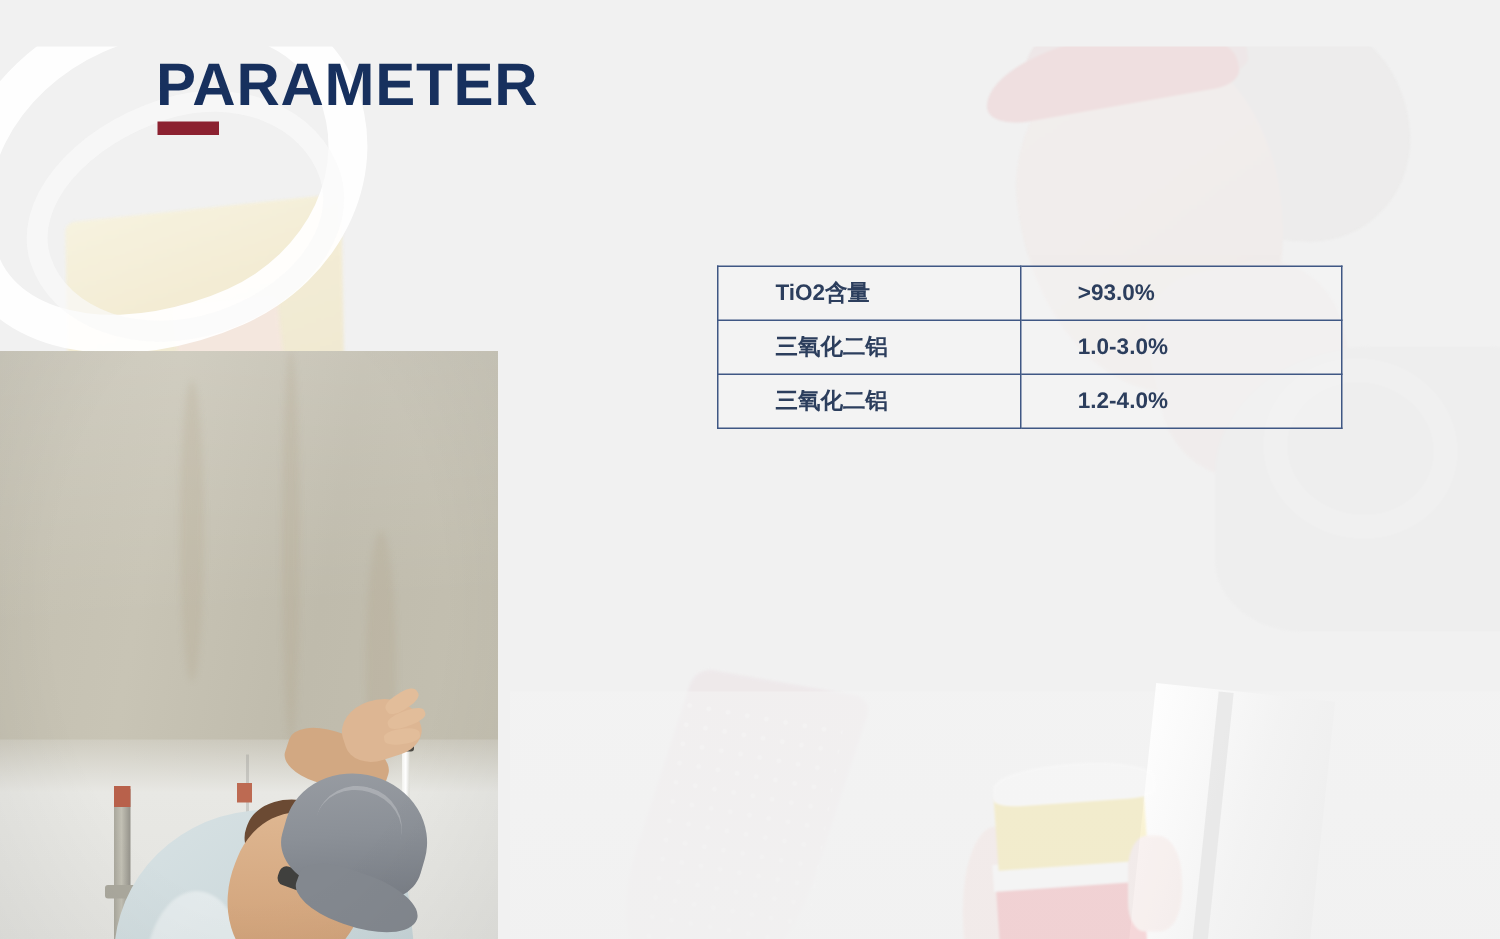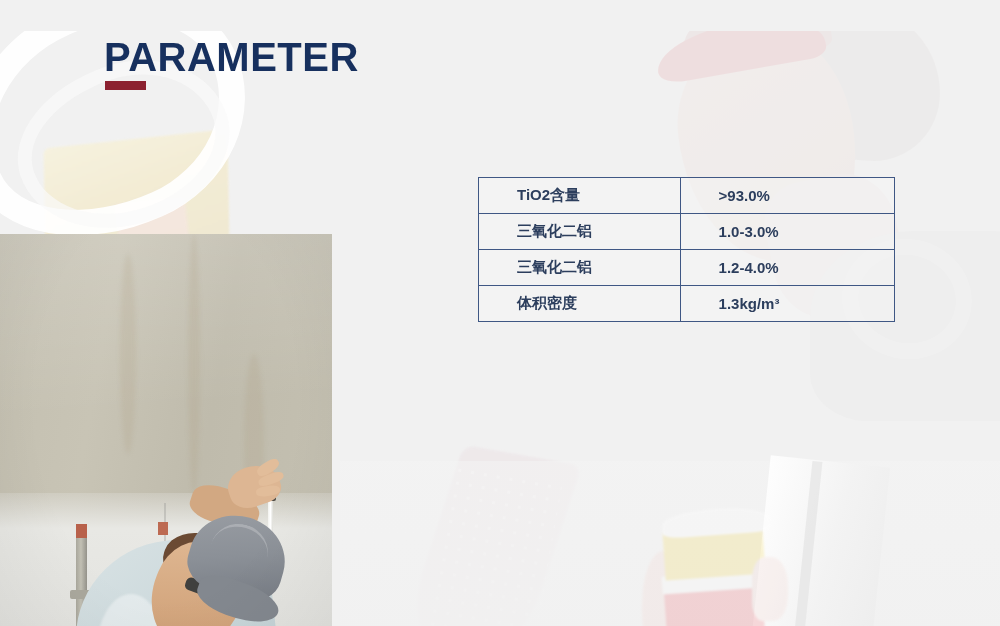--- a/index.html
+++ b/index.html
@@ -615,20 +615,16 @@
         <td class="col-value">&gt;93.0%</td>
       </tr>
       <tr>
         <td class="col-name">三氧化二铝</td>
         <td class="col-value">1.0-3.0%</td>
       </tr>
       <tr>
         <td class="col-name">三氧化二铝</td>
         <td class="col-value">1.2-4.0%</td>
       </tr>
-      <tr>
-        <td class="col-name">体积密度</td>
-        <td class="col-value">1.3kg/m³</td>
-      </tr>
     </tbody>
   </table>
 
 </div>
 
 </body></html>

